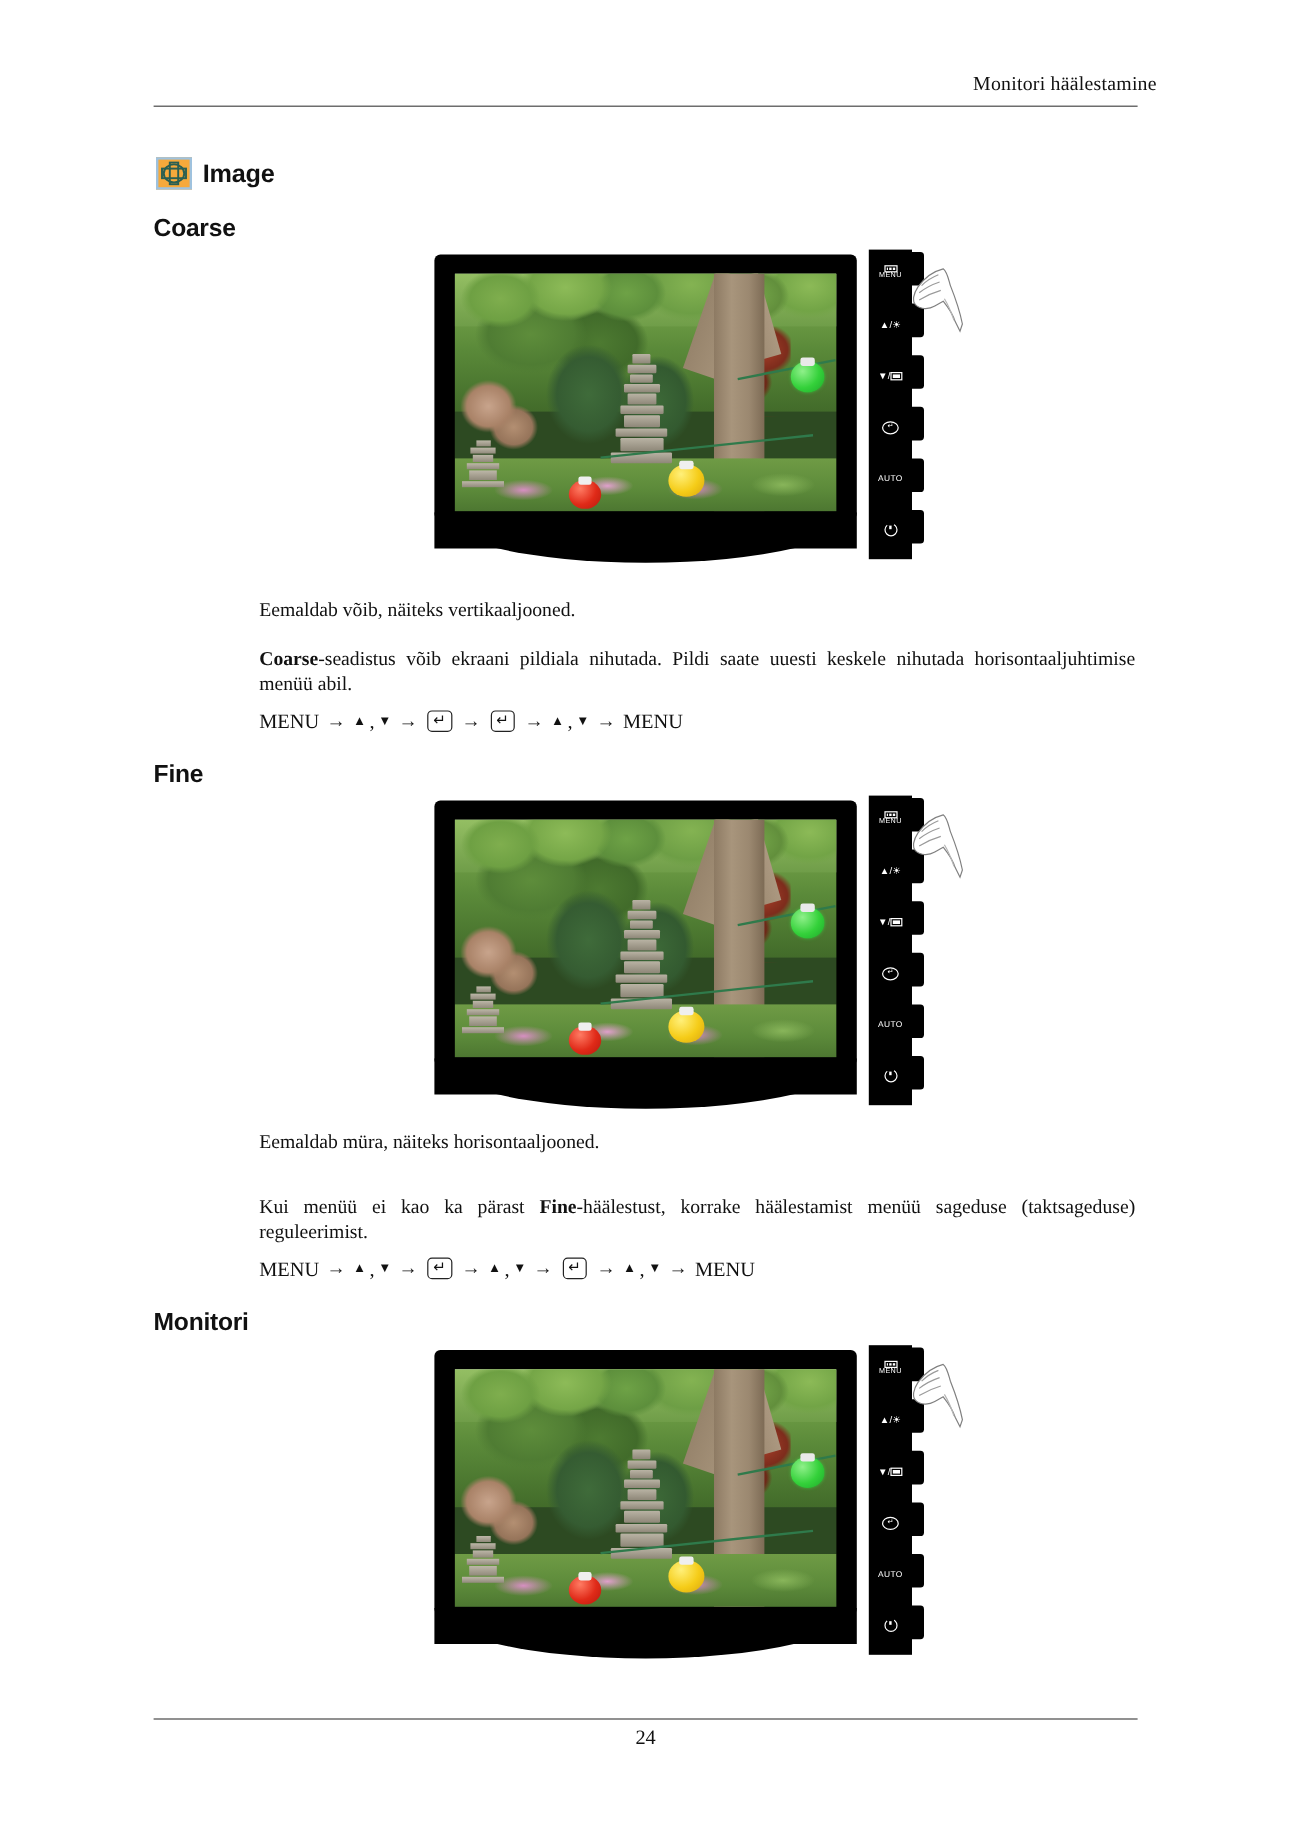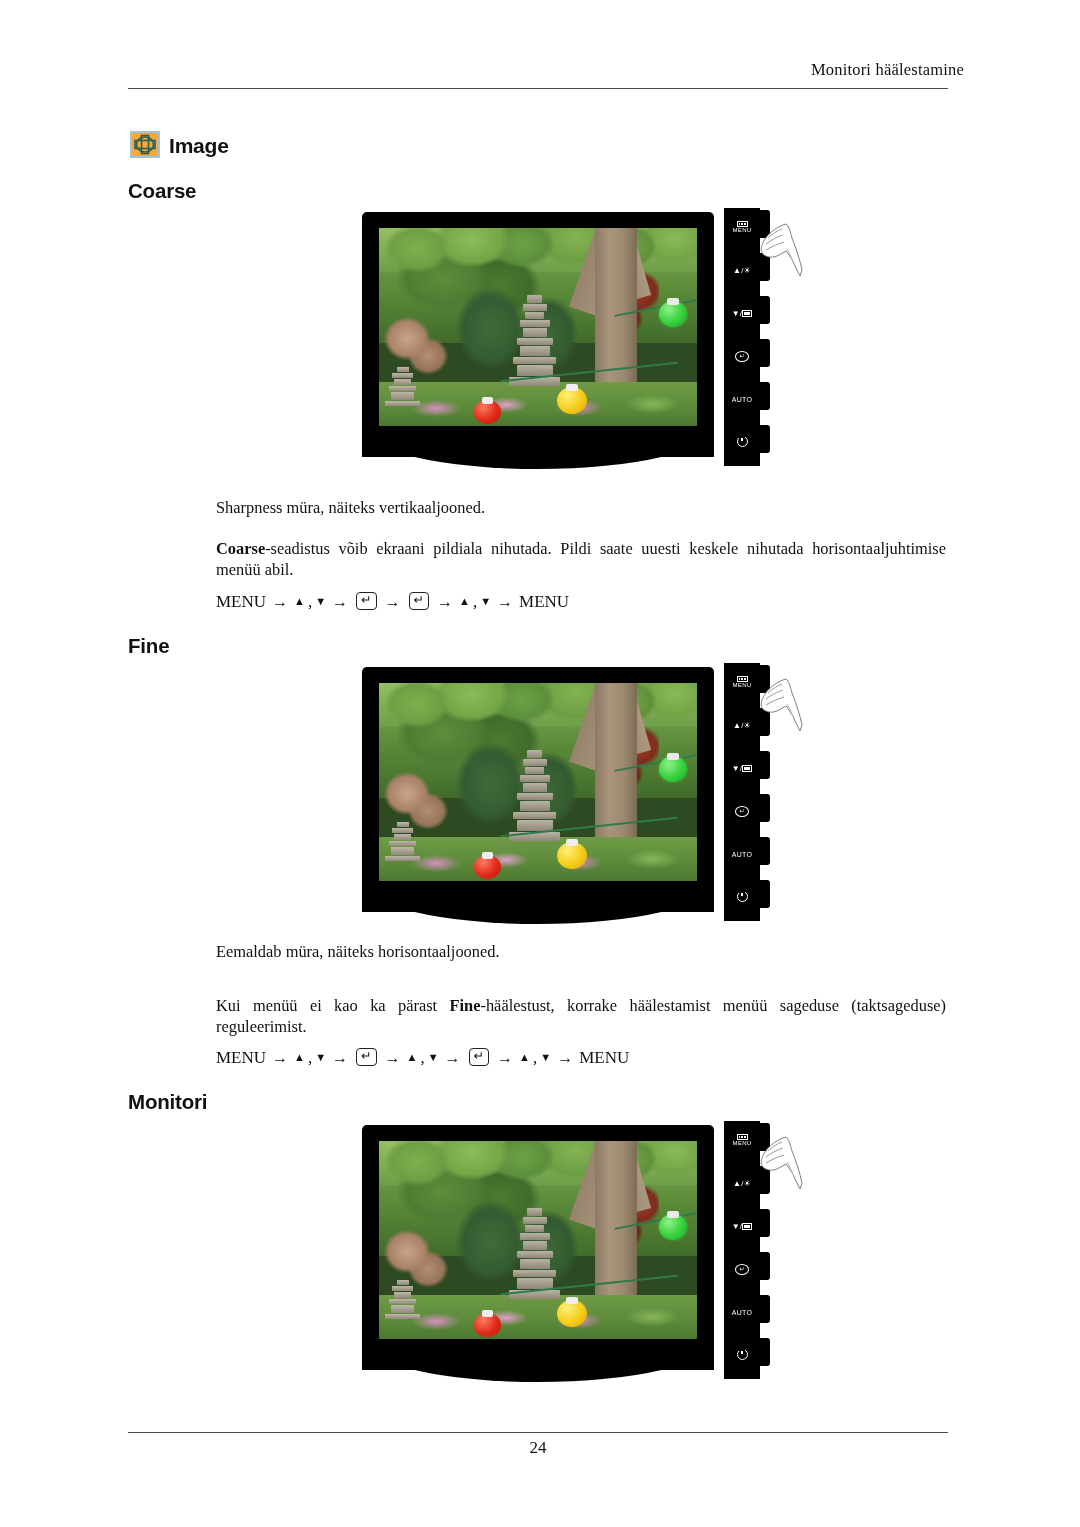--- a/index.html
+++ b/index.html
@@ -543,21 +543,21 @@
     <svg width="48" height="62" viewBox="0 0 48 62">
       <path d="M30 6 C22 8, 14 14, 9 21 C5 27, 4 33, 7 36 C11 40, 18 40, 23 37 L30 33 C34 38, 38 44, 40 50 L44 58 L46 52 C44 42, 40 30, 36 20 C34 13, 33 8, 30 6 Z" fill="#ffffff" stroke="#808080" stroke-width="1"></path>
       <path d="M12 20 C16 16, 21 13, 26 11" fill="none" stroke="#9a9a9a" stroke-width="1"></path>
       <path d="M10 26 C15 22, 21 19, 27 17" fill="none" stroke="#9a9a9a" stroke-width="1"></path>
       <path d="M10 32 C15 29, 21 26, 28 24" fill="none" stroke="#9a9a9a" stroke-width="1"></path>
       <path d="M31 31 C34 36, 37 43, 39 49" fill="none" stroke="#b5b5b5" stroke-width="1"></path>
     </svg>
   </div>
 </div>
 
-<div class="para" style="top:497px">Sharpness müra, näiteks vertikaaljooned.</div>
+<div class="para" style="top:497px">Eemaldab võib, näiteks vertikaaljooned.</div>
 
 <div class="para" style="top:538px">
   <b>Coarse</b><span>-seadistus võib ekraani pildiala nihutada. Pildi saate uuesti keskele nihutada horisontaaljuhtimise menüü abil.</span>
 </div>
 
 <div class="menupath" style="top:592px">
   <span>MENU</span>
     <span class="arw">→</span>
   <span class="tri">▲</span>
     <span class="comma">,</span>

